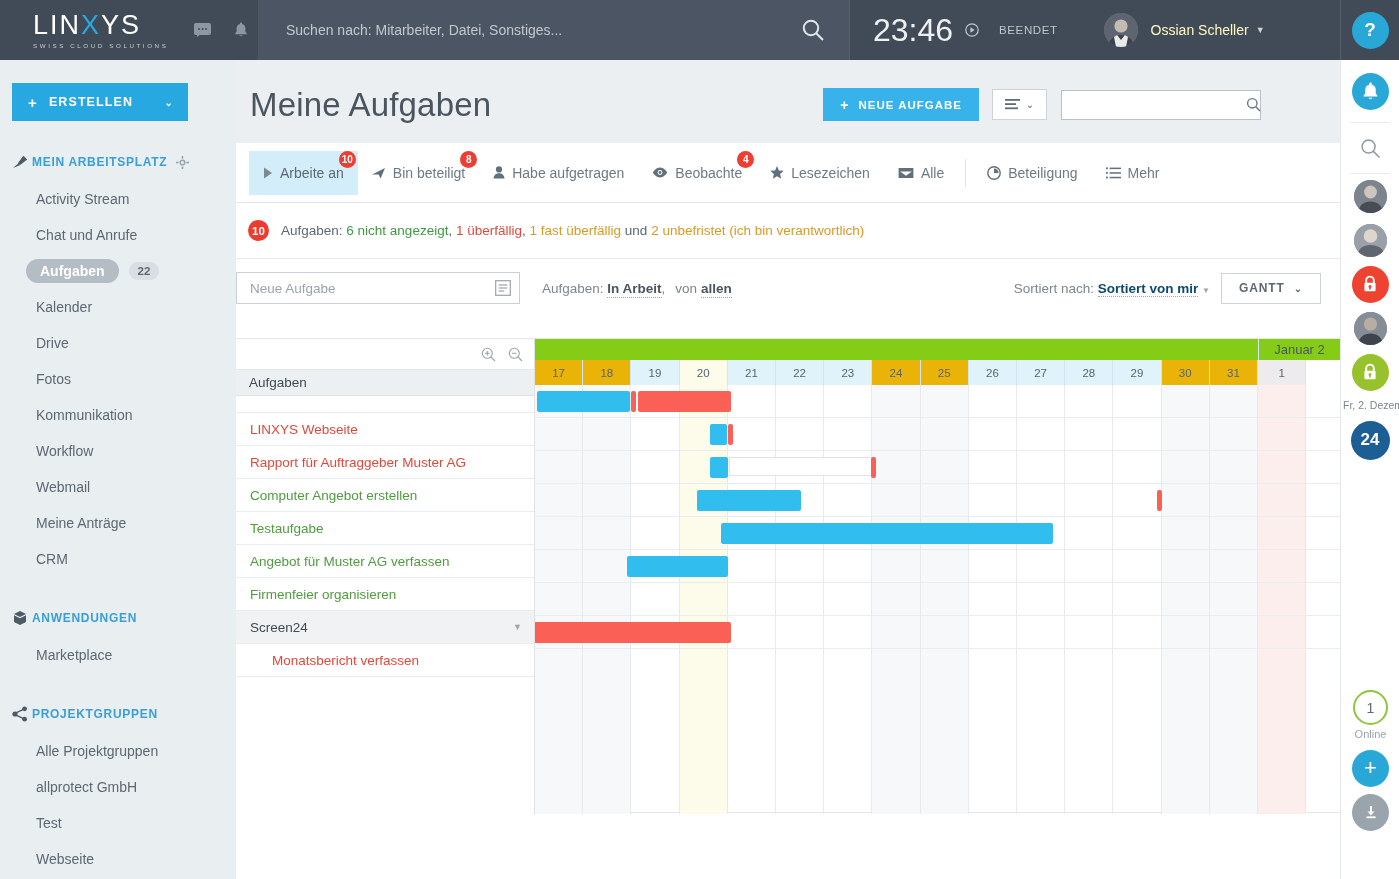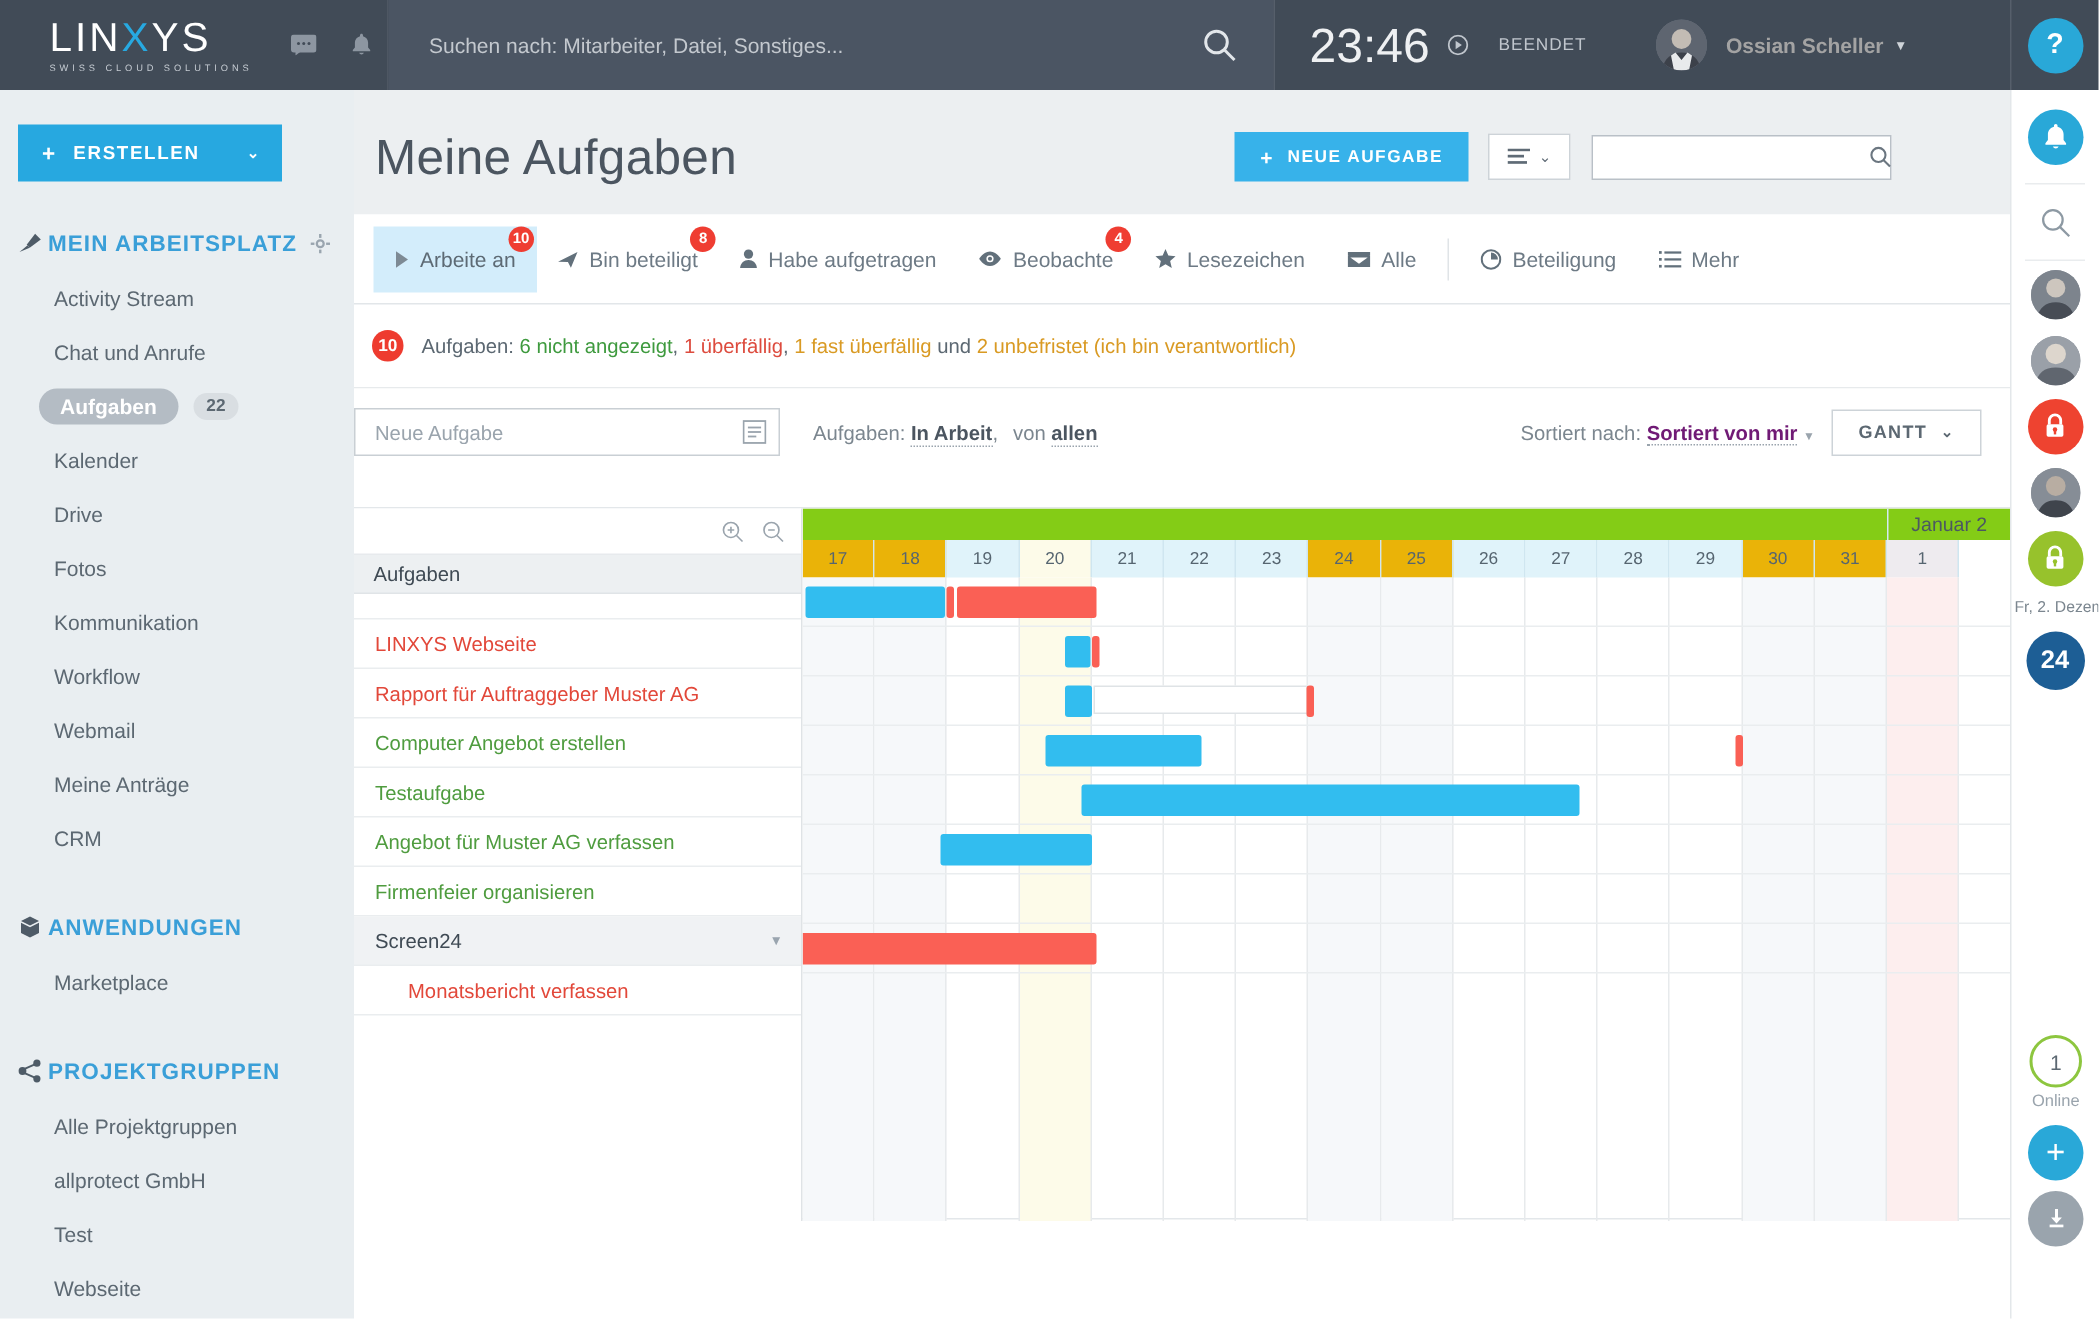--- a/index.html
+++ b/index.html
@@ -39,21 +39,21 @@
     border-left:1px solid #565f6b;
   }
   .clock { font-size:32px; color:#eef0f2; font-weight:300; letter-spacing:0px; }
   .clock-state { display:flex; align-items:center; margin-left:12px; color:#c0c6cd; font-size:11.5px; letter-spacing:.6px;}
   .clock-state .pill { margin-left:20px; }
   #userzone { display:flex; align-items:center; padding-left:46px; }
   .avatar-top {
     width:34px; height:34px; border-radius:50%; overflow:hidden;
     background:#6d7480; flex:none;
   }
-  .uname { color:#a3a3a3; font-weight:bold; font-size:14px; margin-left:13px; }
+  .uname { color:#fef9c3; font-weight:normal; font-size:14px; margin-left:13px; }
   .caret-w { color:#cfd4d9; margin-left:7px; font-size:9px; }
   #helpzone { width:59px; height:60px; display:flex; align-items:center; justify-content:center; border-left:1px solid #565f6b;}
   .help-btn {
     width:37px; height:37px; border-radius:50%; background:#29a8d8; color:#fff;
     display:flex; align-items:center; justify-content:center; font-size:19px; font-weight:bold;
   }
 
   
   #sidebar {
     position:absolute; left:0; top:60px; width:236px; height:819px;
@@ -65,21 +65,21 @@
     font-weight:bold; font-size:12.5px; letter-spacing:1.1px; cursor:pointer;
     font-family:"Liberation Sans", sans-serif;
   }
   #create-btn .plus { margin:0 11px 0 16px; font-size:15px; font-weight:bold; }
   #create-btn .chev { margin-left:auto; margin-right:14px; font-size:10px;}
   .sec-head {
     display:flex; align-items:center; padding:0 0 0 12px;
     margin-top:30px; margin-bottom:8px; height:22px;
   }
   .sec-head .sicon { width:20px; color:#4e5b67; display:flex; align-items:center; }
-  .sec-head .stitle { color:#3a9fd8; font-weight:bold; font-size:15px; letter-spacing:.7px; }
+  .sec-head .stitle { color:#3a9fd8; font-weight:bold; font-size:12px; letter-spacing:.7px; }
   .sec-head .gear { margin-left:9px; color:#9aa5af; font-size:12px; }
   .nav-item {
     display:flex; align-items:center; height:36px; padding-left:36px;
     color:#5c6872; font-size:14px; cursor:pointer;
   }
   .nav-item.active { padding-left:36px; }
   .nav-item.active .lbl {
     background:#b4bcc4; color:#ffffff; font-weight:bold;
     border-radius:13px; padding:4px 14px; margin-left:-10px;
   }
@@ -143,21 +143,21 @@
   #filters { height:58px; background:#fff; display:flex; align-items:center; padding-left:0; position:relative;}
   #new-task-inline {
     width:284px; height:32px; margin-left:0; background:#fff; border:1px solid #c9cfd4;
     display:flex; align-items:center; padding:0 8px 0 13px;
   }
   #new-task-inline input { flex:1; border:0; outline:none; font-size:13.5px; color:#98a2ab; font-family:"Liberation Sans", sans-serif;}
   #new-task-inline input::placeholder { color:#9aa4ad; }
   .fl { font-size:13.5px; color:#7b868f; margin-left:22px; }
   .fl b { color:#4b5560; border-bottom:1px dotted #9aa4ad; padding-bottom:1px; }
   #sorted { position:absolute; right:130px; font-size:13.5px; color:#7b868f; }
-  #sorted b { color:#701a75; border-bottom:1px dotted #9aa4ad; }
+  #sorted b { color:#0c4a6e; border-bottom:1px dotted #9aa4ad; }
   #gantt-btn {
     position:absolute; right:19px; width:100px; height:31px; border:1px solid #cdd3d8; background:#fff;
     display:flex; align-items:center; justify-content:center; gap:9px;
     font-weight:bold; font-size:12px; letter-spacing:.9px; color:#5c6872; cursor:pointer;
   }
   #gantt-wrap { position:absolute; left:0; top:278px; width:1104px; height:541px; overflow:hidden;}
   #gantt-inner { position:relative; width:1104px; height:475px; border:1px solid #e3e7ea; border-left:0; border-right:0;}
   #gcol-left { position:absolute; left:0; top:0; width:299px; height:475px; background:#fff; border-right:1px solid #dfe3e6; z-index:5;}
   #gcol-left .zoomrow {
     height:31px; border-bottom:1px solid #e7eaed; display:flex; align-items:center; justify-content:flex-end;

